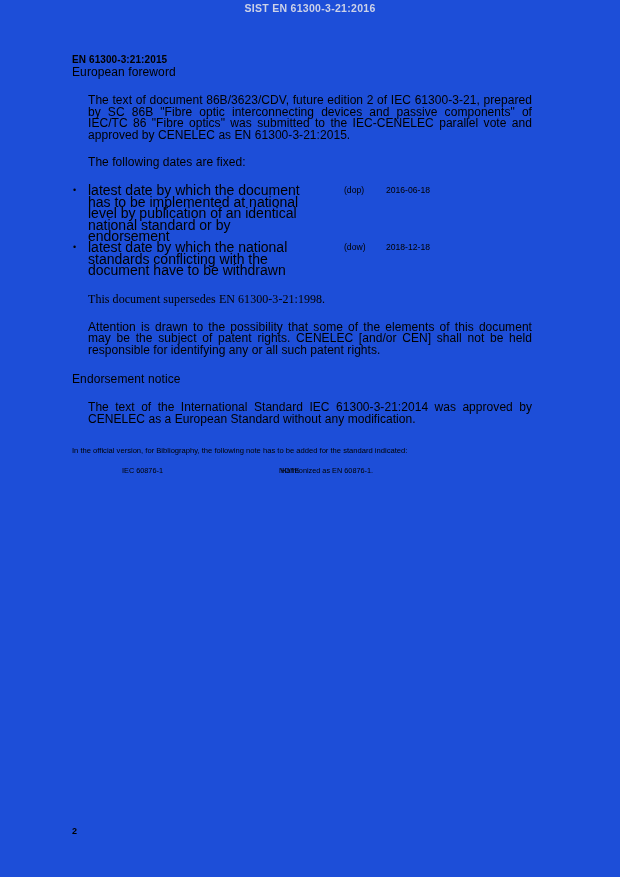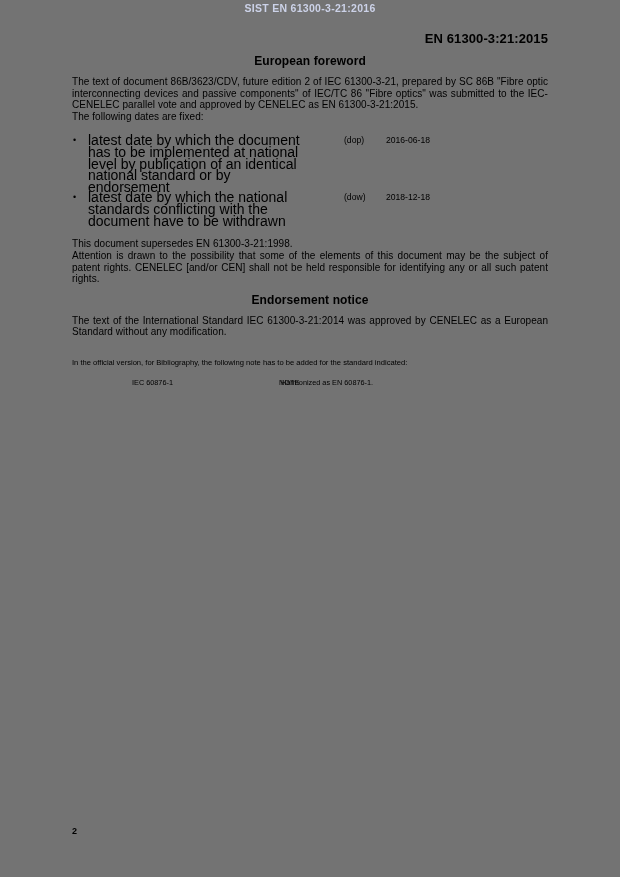--- a/index.html
+++ b/index.html
@@ -14,21 +14,21 @@
     font-family: "Liberation Sans", sans-serif;
     color: #000000;
     -webkit-font-smoothing: antialiased;
   }
 
   .page {
     position: absolute;
     inset: 0;
     width: 620px;
     height: 877px;
-    background: #737373;
+    background: #1d4ed8;
     overflow: hidden;
   }
 
   
   .sist-header {
     position: absolute;
     top: 2px;
     left: 0;
     width: 620px;
     text-align: center;
@@ -39,49 +39,47 @@
   }
 
   .content {
     position: absolute;
     left: 72px;
     top: 0;
     width: 476px;
   }
 
   .doc-ref {
-    margin-top: 31px;
-    font-size: 13px;
+    margin-top: 54px;
+    font-size: 10px;
     font-weight: bold;
     letter-spacing: 0.1px;
-    text-align: right;
   }
 
   h1.section-title {
     font-size: 12px;
-    font-weight: bold;
-    text-align: center;
-    margin: 8px;
+    font-weight: normal;
+    margin: 0;
     letter-spacing: 0.1px;
   }
 
   .title-foreword { margin-top: 32px; }
   .title-endorsement { margin-top: 47px; }
 
   p.body {
-    font-size: 10px;
+    font-size: 12px;
     line-height: 11.6px;
     text-align: justify;
-    margin: 0;
+    margin: 16px;
     letter-spacing: 0.05px;
   }
 
   .p-intro { margin-top: 18px; }
   .p-dates { margin-top: 16px; }
-  .p-supersedes { margin-top: 16px; }
+  .p-supersedes { margin-top: 16px; font-family: Liberation Serif, serif; }
   .p-patent { margin-top: 17px; }
   .p-endorse { margin-top: 17px; }
 
   
   .date-list {
     margin-top: 13px;
   }
   .date-item {
     position: relative;
     margin-bottom: 10px;
@@ -129,21 +127,21 @@
 
   .bib-entry {
     position: relative;
     margin-top: 10px;
     height: 12px;
     font-size: 7.3px;
     line-height: 10.5px;
   }
   .bib-entry .ref {
     position: absolute;
-    left: 36px;
+    left: 26px;
     top: 0;
     padding-left: 24px;
   }
   .bib-entry .note-label {
     position: absolute;
     left: 171px;
     top: 0;
     margin-left: 36px;
   }
   .bib-entry .note-text {

